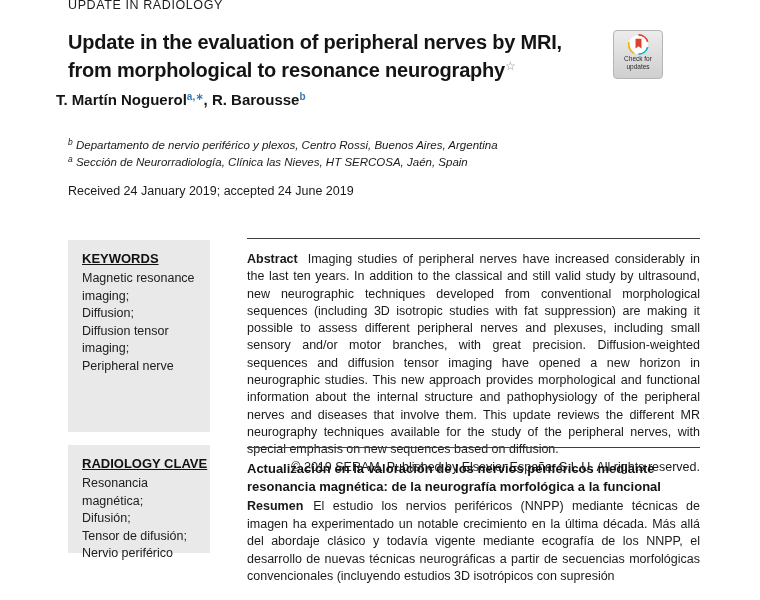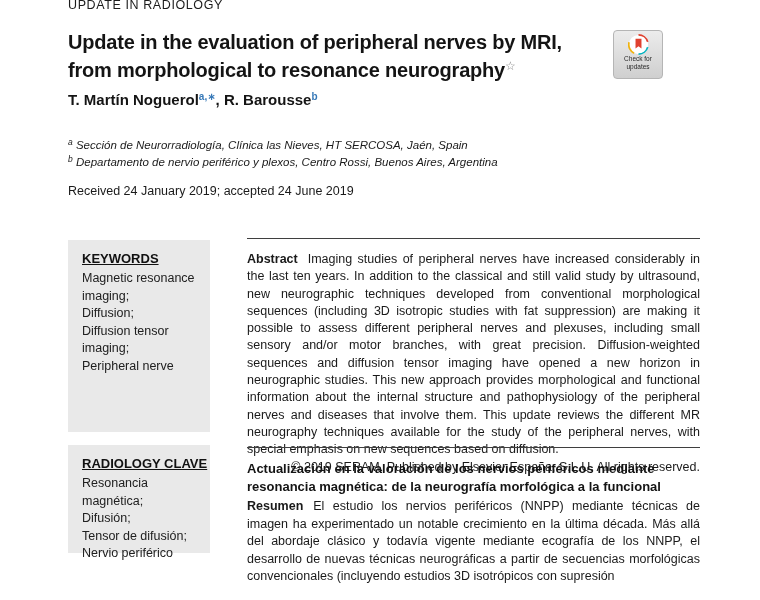--- a/index.html
+++ b/index.html
@@ -18,21 +18,21 @@
   }
   .title .fn-mark{font-size:12px;position:relative;top:-7px;color:#8a8a8a;font-weight:normal;}
   .crossmark{
     left:613px;top:30px;width:50px;height:49px;border-radius:4px;
     background:linear-gradient(#ececec,#cfcfcf);border:1px solid #b5b5b5;
     box-sizing:border-box;text-align:center;cursor:pointer;
   }
   .crossmark svg{display:block;margin:3px auto 0 auto;}
   .crossmark .cm-text{font-size:6.5px;line-height:7.5px;color:#2a2a2a;}
   .authors{
-    left:68px;top:91px;font-size:15px;font-weight:bold;color:#141414;
+    left:56px;top:91px;font-size:15px;font-weight:bold;color:#141414;
   }
   .authors .author-sup{
     font-size:10px;position:relative;top:-5px;font-weight:bold;
     color:var(--accent_blue,#3779b8);cursor:pointer;
   }
   .affiliations{
     left:68px;top:138px;font-size:11.5px;font-style:italic;line-height:15.5px;color:#1a1a1a;
   }
   .affiliations .aff-sup{font-size:8.5px;position:relative;top:-4px;font-style:italic;}
   .received{left:68px;top:184px;font-size:12.5px;color:#1a1a1a;}
@@ -86,22 +86,22 @@
       <div>Check for</div>
       <div>updates</div>
     </div>
   </div>
 
   <div class="abs authors">
     <span>T. Martín Noguerol</span><span class="author-sup">a,∗</span><span>, </span><span>R. Barousse</span><span class="author-sup">b</span>
   </div>
 
   <div class="abs affiliations">
+    <div><span class="aff-sup">b</span><span> Departamento de nervio periférico y plexos, Centro Rossi, Buenos Aires, Argentina</span></div>
     <div><span class="aff-sup">a</span><span> Sección de Neurorradiología, Clínica las Nieves, HT SERCOSA, Jaén, Spain</span></div>
-    <div><span class="aff-sup">b</span><span> Departamento de nervio periférico y plexos, Centro Rossi, Buenos Aires, Argentina</span></div>
   </div>
 
   <div class="abs received">Received 24 January 2019; accepted 24 June 2019</div>
 
   <div class="abs kw-box kw-box-en">
     <div class="kw-heading">KEYWORDS</div>
     <div class="kw-item">Magnetic resonance imaging;</div>
     <div class="kw-item">Diffusion;</div>
     <div class="kw-item">Diffusion tensor imaging;</div>
     <div class="kw-item">Peripheral nerve</div>

